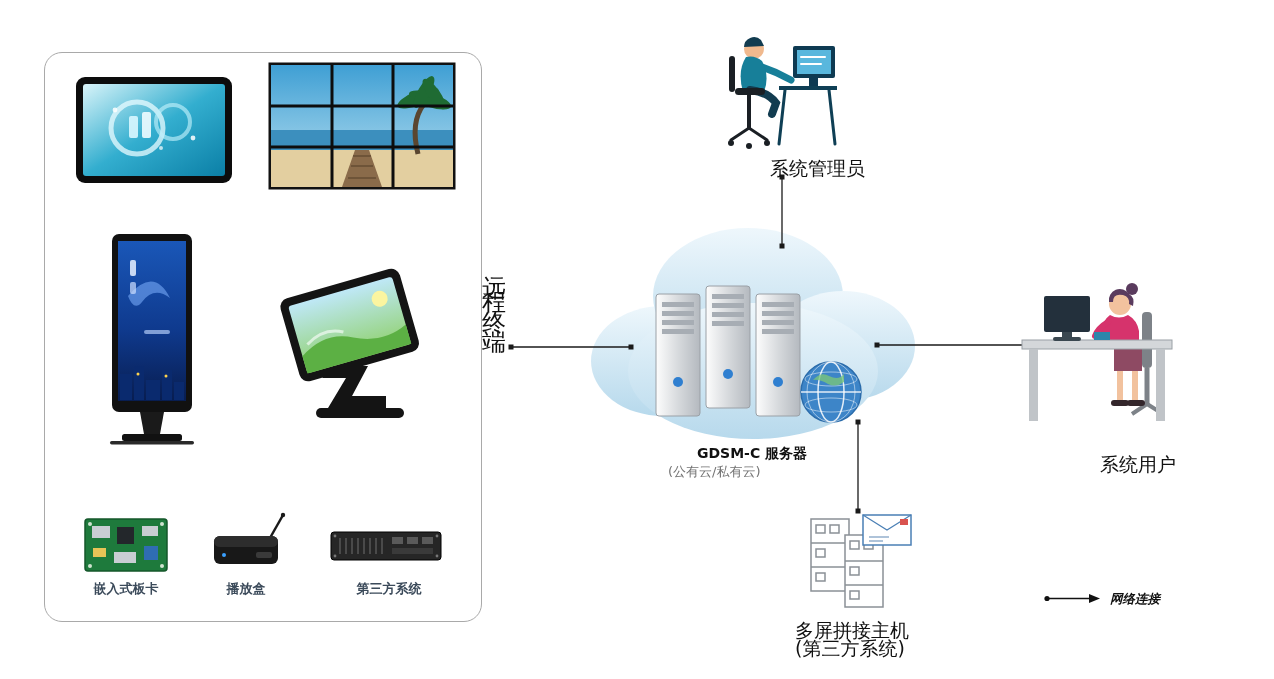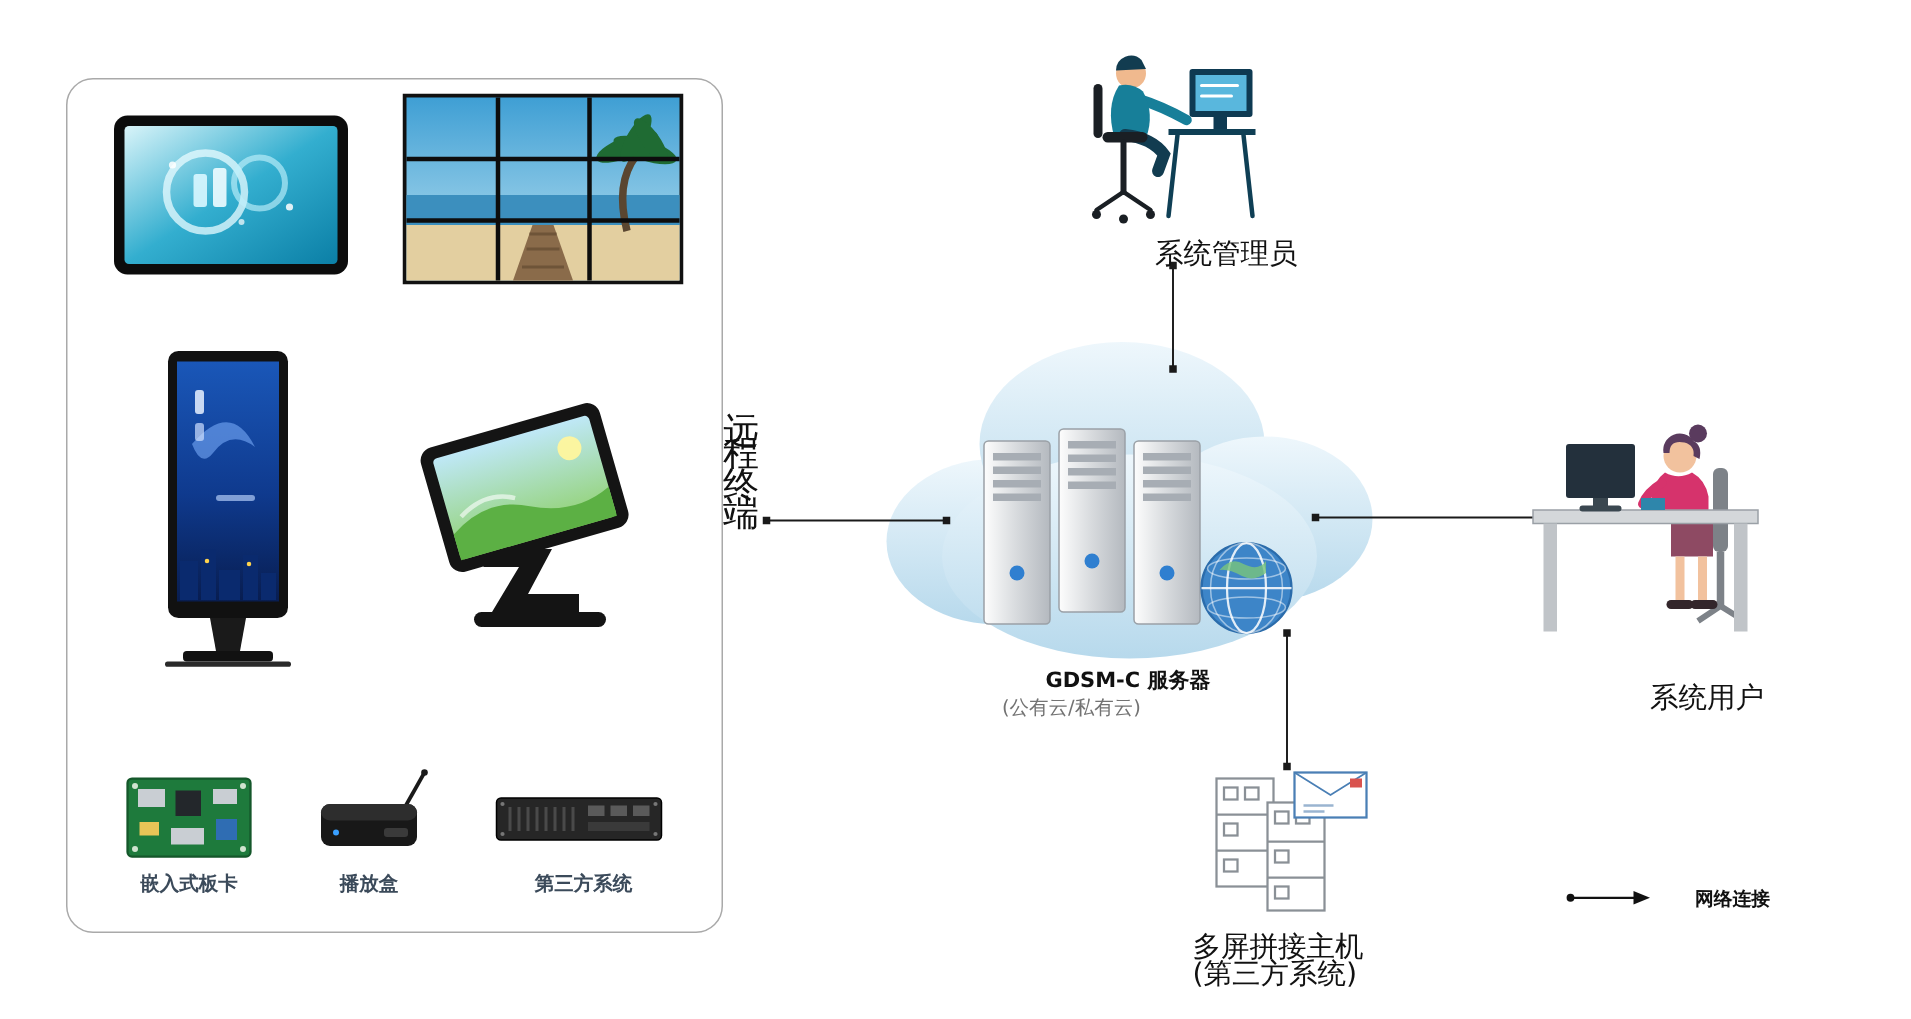--- a/index.html
+++ b/index.html
@@ -13,21 +13,21 @@
     border:1px solid #a9a9a9; border-radius:18px; background:#fff;
   }
 
   .dev-label {
     font-size:13px; font-weight:bold; color:#3b4a5a;
     text-align:center; white-space:nowrap;
   }
   .node-label { font-size:19px; color:#111; text-align:right; white-space:nowrap; }
   .cloud-title { font-size:14px; font-weight:bold; color:#111; text-align:center; white-space:nowrap; }
   .cloud-subtitle { font-size:13px; color:#737373; text-align:left; white-space:nowrap; }
-  .legend-label { font-size:12.5px; font-weight:bold; color:#111; white-space:nowrap;margin-left:20px; }
+  .legend-label { font-size:12.5px; font-weight:bold; font-style:italic; color:#111; white-space:nowrap; }
 
   .remote-label {
     left:482px; top:256px;
     writing-mode:vertical-rl; text-orientation:upright;
     font-size:24px; color:#111; letter-spacing:18px; line-height:1;
   }
 
   svg { display:block; }
 </style>
 </head>

